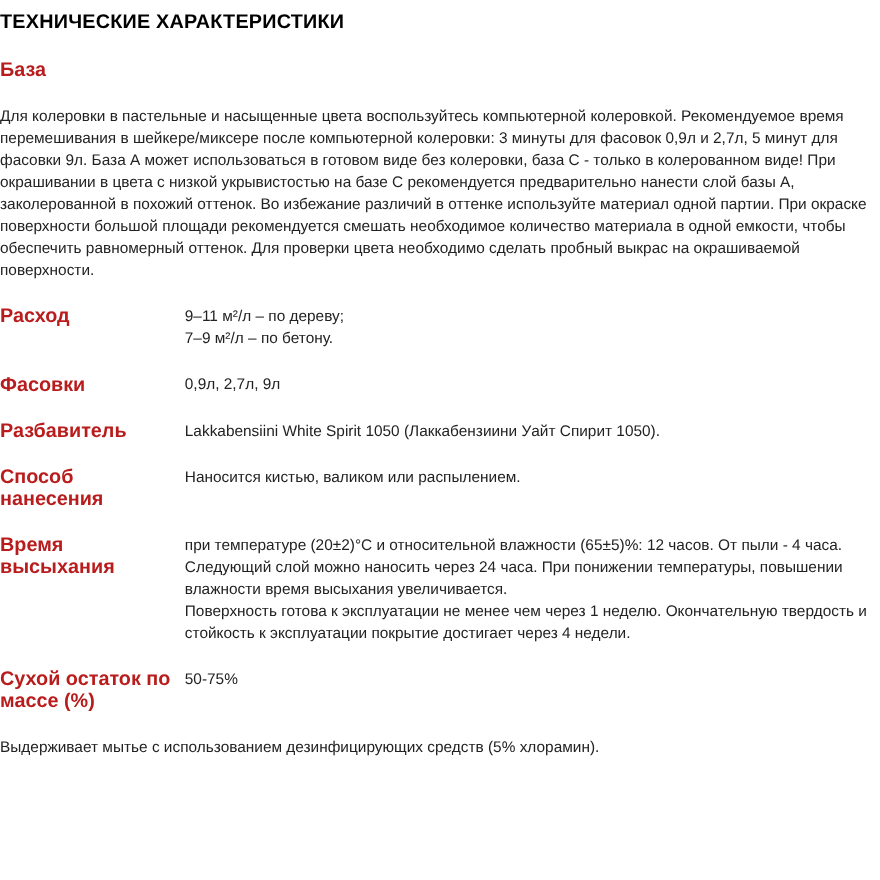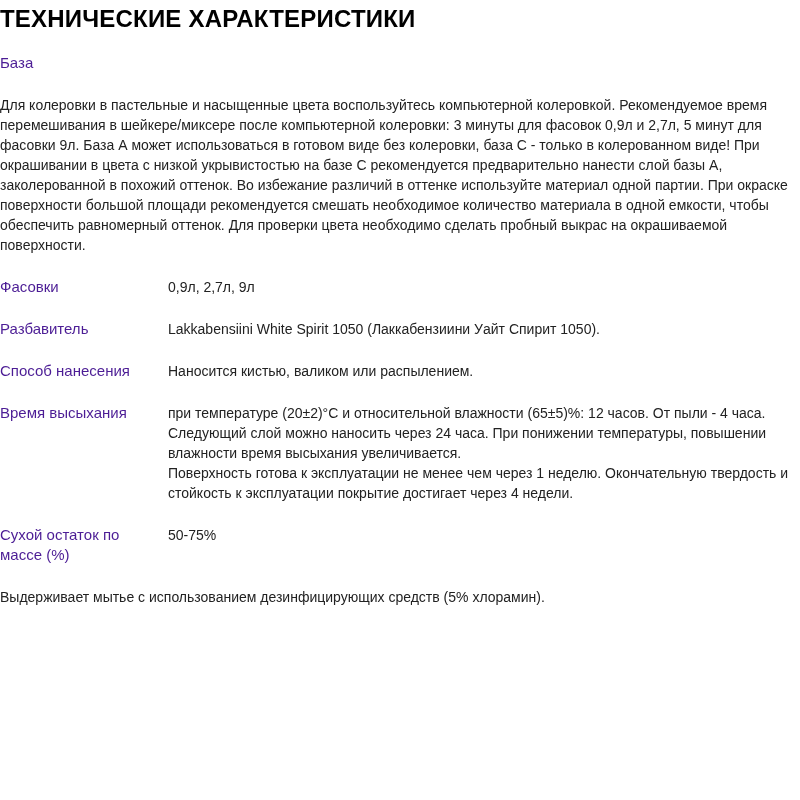--- a/index.html
+++ b/index.html
@@ -14,41 +14,41 @@
     overflow: hidden;
     font-family: "Liberation Sans", "DejaVu Sans", sans-serif;
     color: #1c1c1c;
   }
   .doc {
     width: 800px;
     padding-top: 8px;
   }
   .doc-title {
     margin: 0 16px 23px 0;
-    font-size: 24px;
+    font-size: 18px;
     line-height: 22px;
     font-weight: 700;
     color: #000000;
     letter-spacing: 0.2px;
   }
   .spec-table {
     width: 800px;
   }
   .spec-row {
     display: flex;
     align-items: flex-start;
     margin-bottom: 22px;
   }
   .spec-label {
     flex: 0 0 168px;
     padding-right: 12px;
-    font-size: 15px;
+    font-size: 18px;
     line-height: 20px;
-    font-weight: 400;
-    color: #4c1d95;
+    font-weight: 700;
+    color: #b91c1c;
   }
   .spec-value {
     flex: 1 1 auto;
     font-size: 14px;
     line-height: 20px;
     color: #222222;
     white-space: pre-line;
   }
 </style>
 </head>
@@ -60,20 +60,25 @@
   <div class="spec-table">
   <div class="spec-row">
     <div class="spec-label">База</div>
   </div>
 
   <div class="spec-row">
     <div class="spec-value">Для колеровки в пастельные и насыщенные цвета воспользуйтесь компьютерной колеровкой. Рекомендуемое время перемешивания в шейкере/миксере после компьютерной колеровки: 3 минуты для фасовок 0,9л и 2,7л, 5 минут для фасовки 9л. База А может использоваться в готовом виде без колеровки, база С - только в колерованном виде! При окрашивании в цвета с низкой укрывистостью на базе С рекомендуется предварительно нанести слой базы А, заколерованной в похожий оттенок. Во избежание различий в оттенке используйте материал одной партии. При окраске поверхности большой площади рекомендуется смешать необходимое количество материала в одной емкости, чтобы обеспечить равномерный оттенок. Для проверки цвета необходимо сделать пробный выкрас на окрашиваемой поверхности.</div>
   </div>
 
 
+  <div class="spec-row">
+    <div class="spec-label">Расход</div>
+    <div class="spec-value">9–11 м²/л – по дереву;
+7–9 м²/л – по бетону.</div>
+  </div>
 
   <div class="spec-row">
     <div class="spec-label">Фасовки</div>
     <div class="spec-value">0,9л, 2,7л, 9л</div>
   </div>
 
   <div class="spec-row">
     <div class="spec-label">Разбавитель</div>
     <div class="spec-value">Lakkabensiini White Spirit 1050 (Лаккабензиини Уайт Спирит 1050).</div>
   </div>

